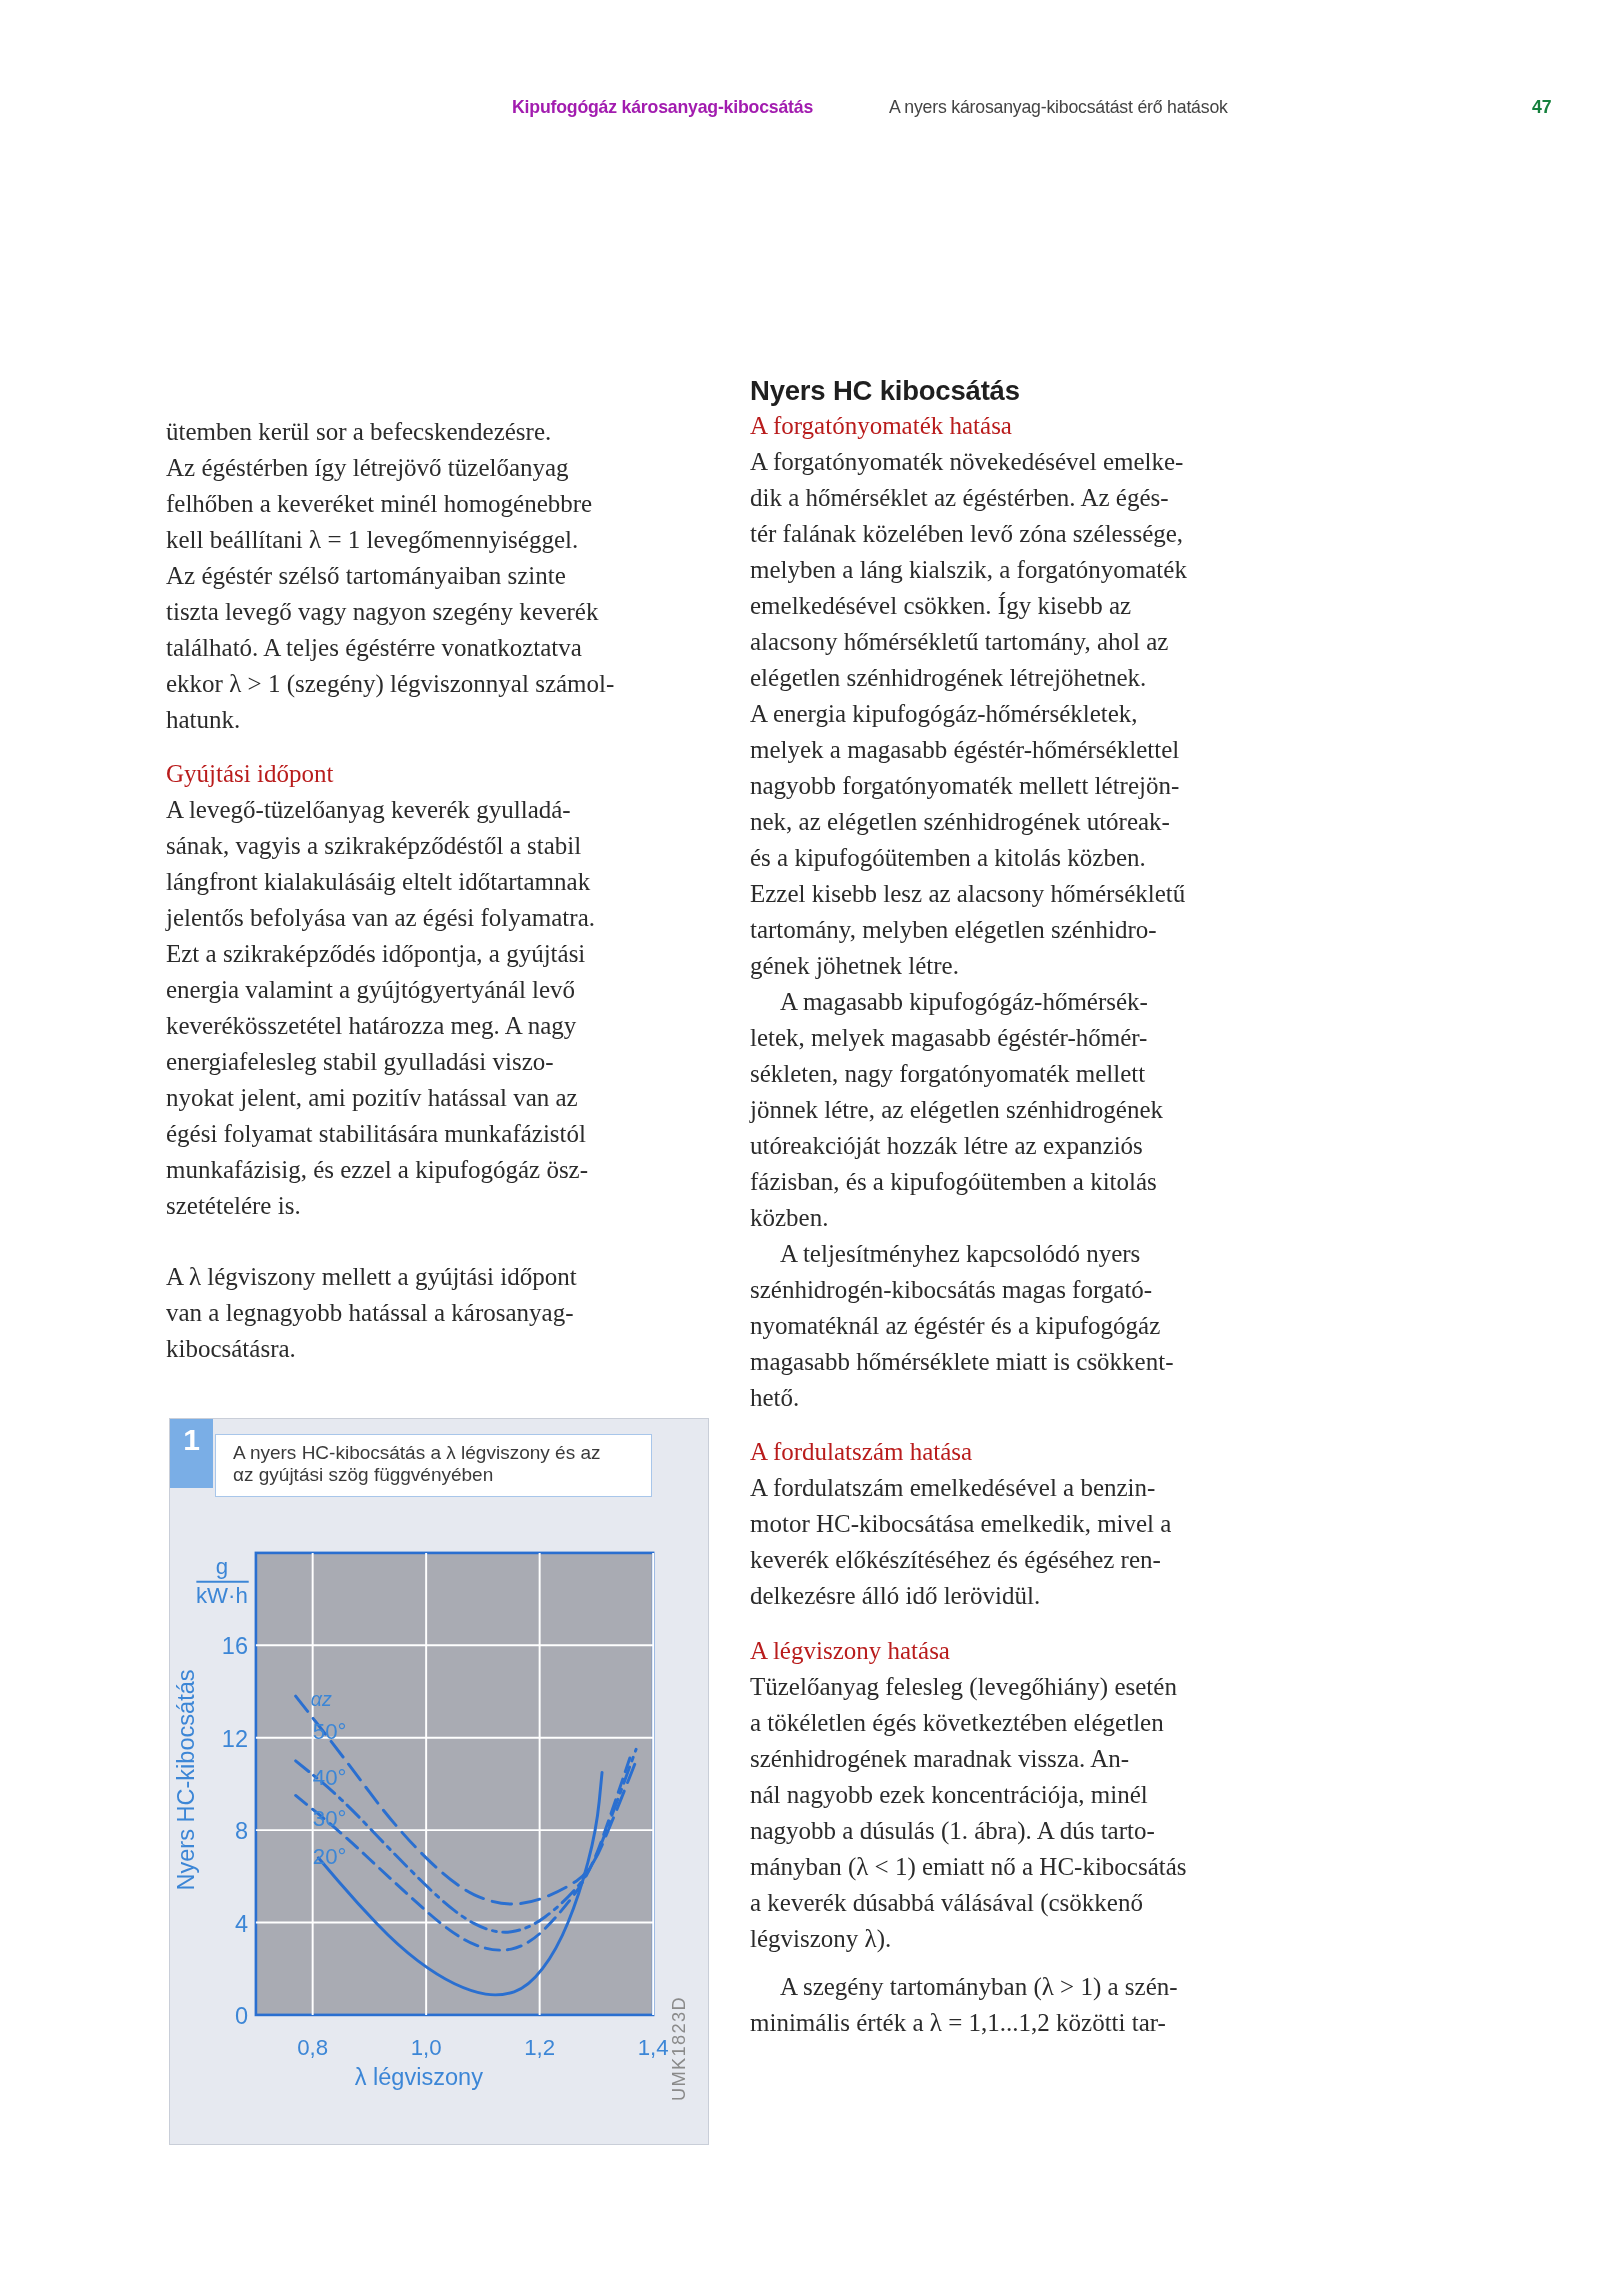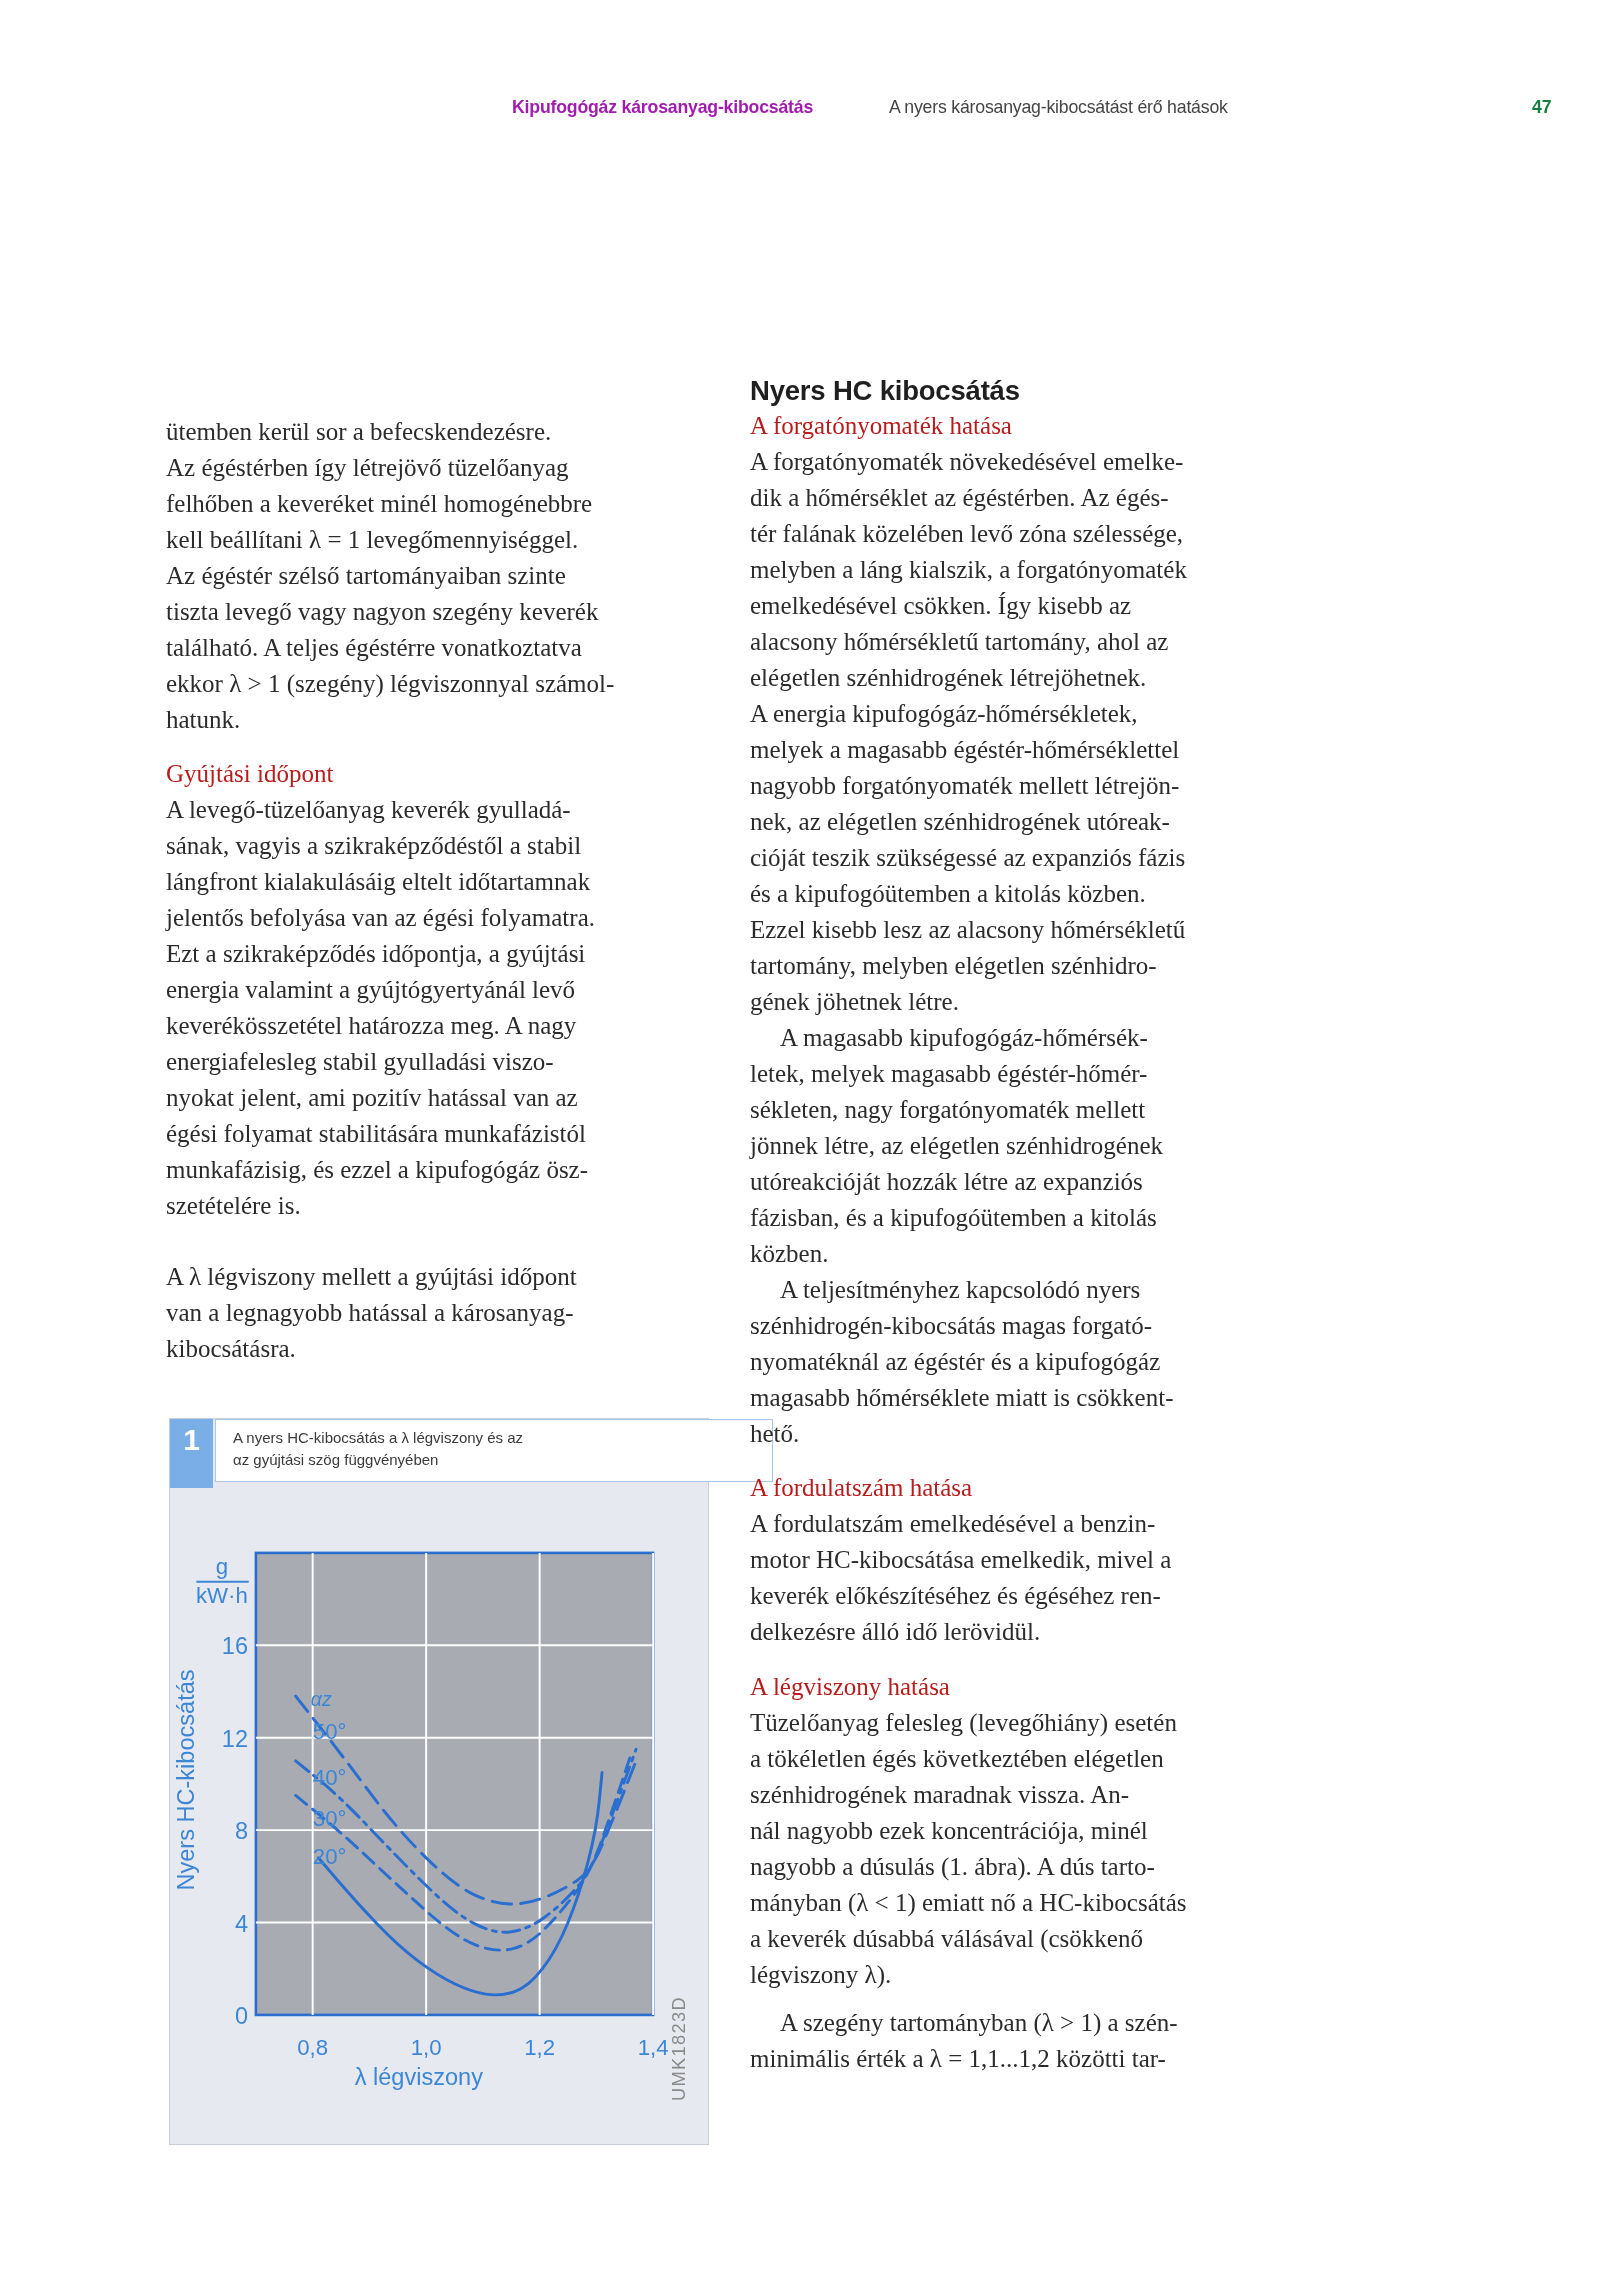--- a/index.html
+++ b/index.html
@@ -16,21 +16,21 @@
   .subhead { color:#b91c1c; margin:0; }
   .sechead { font-family:"Liberation Sans", sans-serif; font-weight:bold; font-size:27.5px; line-height:34px; color:#1f1f1f; margin:0 0 1.3px 0; letter-spacing:-0.2px; }
   .gap { height:35px; }
   .gap-sm { height:18.3px; }
   .line { display:block; white-space:nowrap; }
 
   
   .figure { position:absolute; left:169px; top:1418px; width:538px; height:725px; background:#e6e9f0; border:0.7px solid #c9ced8; }
   .fig-caption-bar { position:absolute; left:0; top:0; width:538px; height:69px; }
   .fig-num { position:absolute; left:0; top:0; width:43px; height:69px; background:#7aaee6; color:#ffffff; font-family:"Liberation Sans", sans-serif; font-weight:bold; font-size:30px; text-align:center; line-height:42px; }
-  .fig-cap { position:absolute; left:45px; top:0; width:558px; height:63px; background:#ffffff; border:1.3px solid #a8c6ea; box-sizing:border-box; font-family:"Liberation Sans", sans-serif; font-size:15px; line-height:22px; color:#3a3a3a; padding:6.5px 0 0 17px; }
+  .fig-cap { position:absolute; left:45px; top:15px; width:437px; height:63px; background:#ffffff; border:1.3px solid #a8c6ea; box-sizing:border-box; font-family:"Liberation Sans", sans-serif; font-size:19px; line-height:22px; color:#3a3a3a; padding:6.5px 0 0 17px; }
   .plot-svg { position:absolute; left:0; top:0; }
   .fig-code { position:absolute; left:668px; top:2101px; transform:rotate(-90deg); transform-origin:left top; font-family:"Liberation Sans", sans-serif; font-size:18.3px; color:#8a8a8a; letter-spacing:1.3px; }
 </style>
 </head>
 <body>
 
 <div class="header">
   <span class="chap">Kipufogógáz károsanyag-kibocsátás</span>
   <span class="sec">A nyers károsanyag-kibocsátást érő hatások</span>
   <span class="pno">47</span>
@@ -125,21 +125,20 @@
       <span class="line">dik a hőmérséklet az égéstérben. Az égés-</span>
       <span class="line">tér falának közelében levő zóna szélessége,</span>
       <span class="line">melyben a láng kialszik, a forgatónyomaték</span>
       <span class="line">emelkedésével csökken. Így kisebb az</span>
       <span class="line">alacsony hőmérsékletű tartomány, ahol az</span>
       <span class="line">elégetlen szénhidrogének létrejöhetnek.</span>
       <span class="line">A energia kipufogógáz-hőmérsékletek,</span>
       <span class="line">melyek a magasabb égéstér-hőmérséklettel</span>
       <span class="line">nagyobb forgatónyomaték mellett létrejön-</span>
       <span class="line">nek, az elégetlen szénhidrogének utóreak-</span>
-      <span class="line">cióját teszik szükségessé az expanziós fázis</span>
       <span class="line">és a kipufogóütemben a kitolás közben.</span>
       <span class="line">Ezzel kisebb lesz az alacsony hőmérsékletű</span>
       <span class="line">tartomány, melyben elégetlen szénhidro-</span>
       <span class="line">gének jöhetnek létre.</span>
     </div>
   <div id="torque2" class="indent-block">
       <span class="line" style="text-indent: 30px;">A magasabb kipufogógáz-hőmérsék-</span>
       <span class="line">letek, melyek magasabb égéstér-hőmér-</span>
       <span class="line">sékleten, nagy forgatónyomaték mellett</span>
       <span class="line">jönnek létre, az elégetlen szénhidrogének</span>

